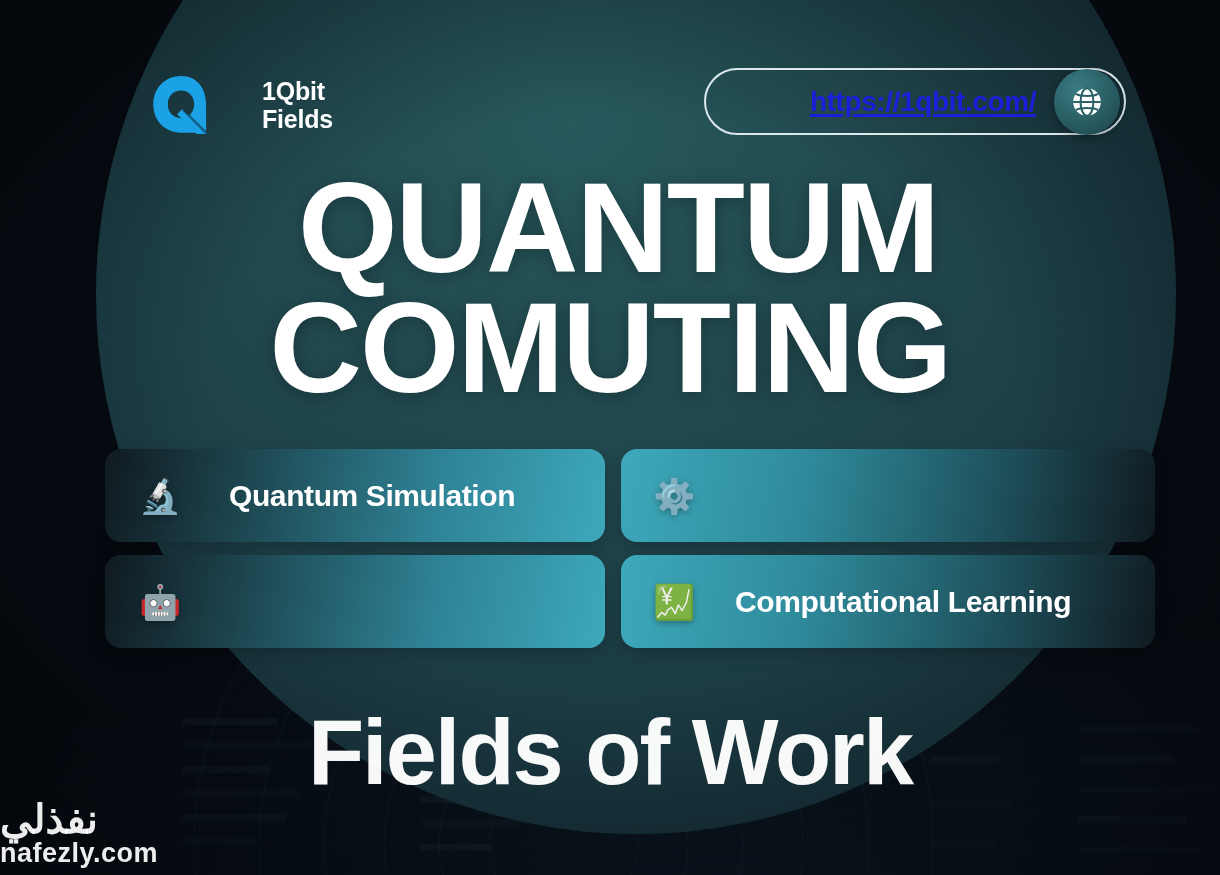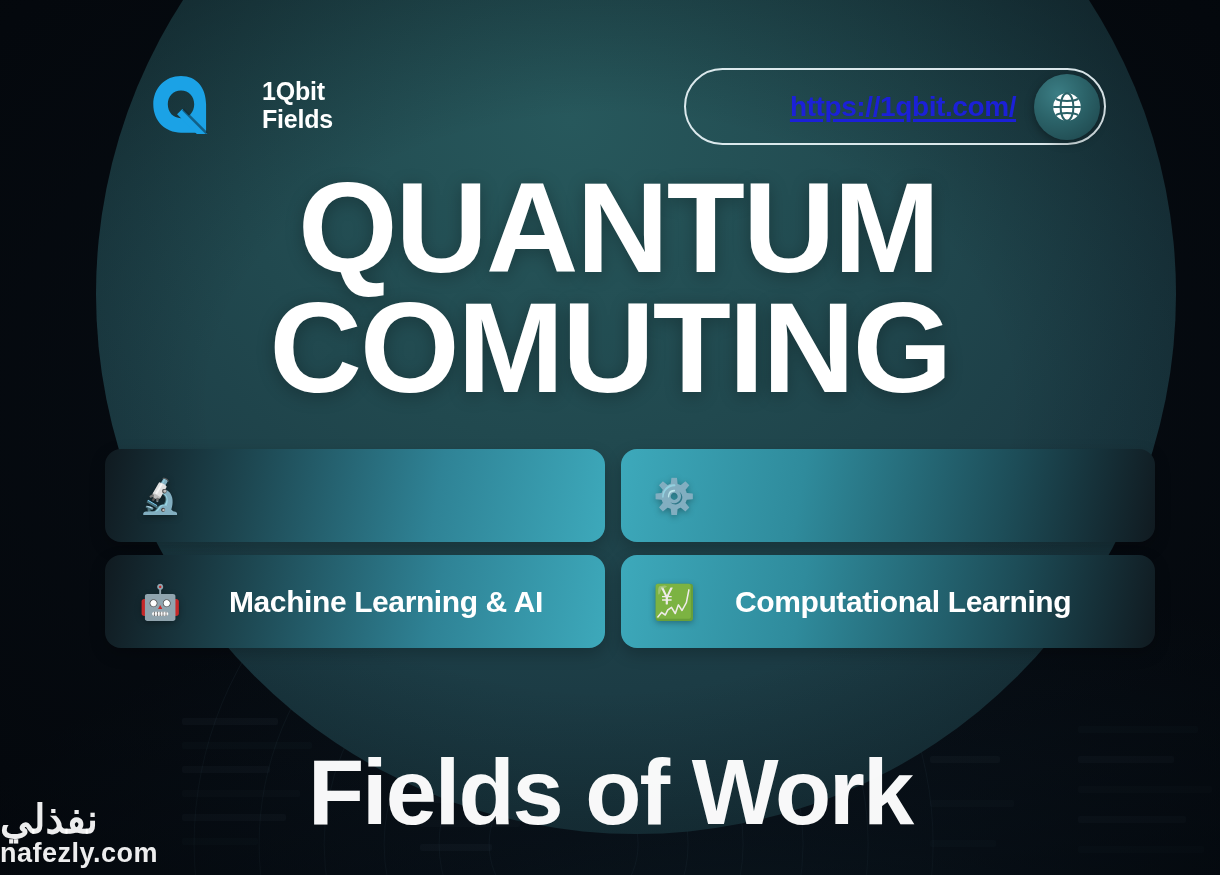--- a/index.html
+++ b/index.html
@@ -78,22 +78,22 @@
     color:#ffffff;
     font-weight:bold;
     font-size:25px;
     line-height:1.12;
     letter-spacing:-.2px;
     margin-left:28px;
   }
 
   .url-pill {
     position:absolute;
-    left:684px; top:68px;
-    width:422px; height:77px;
+    left:704px; top:68px;
+    width:422px; height:67px;
     border:2px solid rgba(236,246,250,.92);
     border-radius:40px;
     display:flex; align-items:center;
   }
   .url-text {
     flex:1;
     text-align:center;
     padding-right:18px;
     padding-left:34px;
     color:#1b20d8;
@@ -180,21 +180,20 @@
   .footline {
     position:absolute;
     left:0; right:0; top:700px;
     text-align:center;
     font-weight:bold;
     font-size:92px;
     letter-spacing:-2px;
     color:#ffffff;
     mix-blend-mode:screen;
     opacity:.97;
-    margin-top:40px;
   }
 
   
   .watermark {
     position:absolute;
     left:0; right:0; bottom:6px;
     text-align:left;
     pointer-events:none;
   }
   .wm-ar {
@@ -289,29 +288,29 @@
 
   <div class="headline">
     <span class="l1">QUANTUM</span>
     <span class="l2">COMUTING</span>
   </div>
 
   <div class="cards">
 
     <div class="card left">
       <span class="card-icon">🔬</span>
+      <span class="card-label">Quantum Simulation</span>
     </div>
 
     <div class="card right">
       <span class="card-icon">⚙️</span>
     </div>
 
     <div class="card left">
       <span class="card-icon">🤖</span>
-      <span class="card-label">Machine Learning &amp; AI</span>
     </div>
 
     <div class="card right">
       <span class="card-icon">💹</span>
       <span class="card-label">Computational Learning</span>
     </div>
 
   </div>
 
   <div class="footline">Fields of Work</div>

